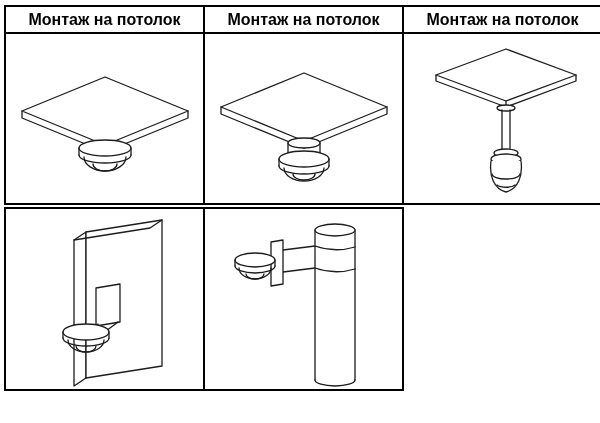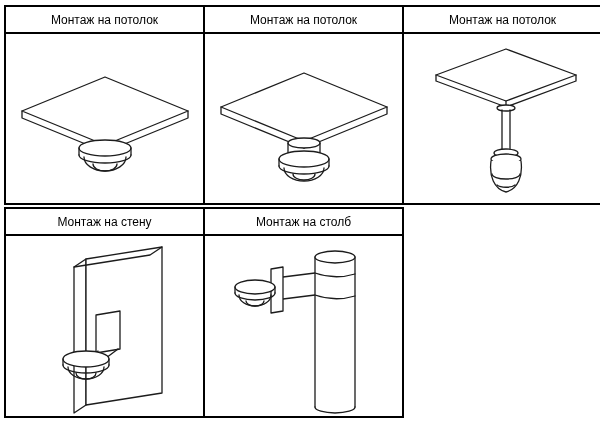--- a/index.html
+++ b/index.html
@@ -20,22 +20,22 @@
   }
   th, td {
     border: 2px solid #000;
     padding: 0;
     text-align: center;
     vertical-align: middle;
     background: #fff;
   }
   th {
     height: 25px;
-    font-size: 12px;
-    font-weight: normal;
+    font-size: 16px;
+    font-weight: bold;
   }
   .t-top { width: 592px; }
   .t-top th, .t-top td { width: 197px; }
   .t-top td { height: 169px; }
   .t-bottom { width: 396px; margin-top: 2px; }
   .t-bottom th, .t-bottom td { width: 197px; }
   .t-bottom td { height: 180px; }
 
   svg { display: block; margin: 0 auto; }
   svg .ln {
@@ -120,28 +120,20 @@
           <path class="ln" d="M84,139 A14,5 0 0 0 112,139"></path>
           <path class="ln" d="M89,150 A10,4 0 0 0 107,150"></path>
         </svg>
       </td>
     </tr>
   </tbody>
     </table>
 
   <table class="t-bottom">
     <tbody>
-        <tr>
-      <th>
-        <span>Монтаж на стену</span>
-      </th>
-      <th>
-        <span>Монтаж на столб</span>
-      </th>
-    </tr>
     <tr>
       <td>
         <svg width="190" height="178" viewBox="0 0 190 178">
 
           <path class="fw" d="M64,30 L76,22 L76,168 L64,176 Z"></path>
           <path class="fw" d="M76,22 L152,10 L152,156 L76,168 Z"></path>
           <path class="ln" d="M64,30 L140,18 L152,10"></path>
 
           <path class="fw" d="M86,78 L110,74 L110,112 L86,116 Z"></path>
           <path class="ln" d="M88,114 L76,121 M108,112 L96,121"></path>

